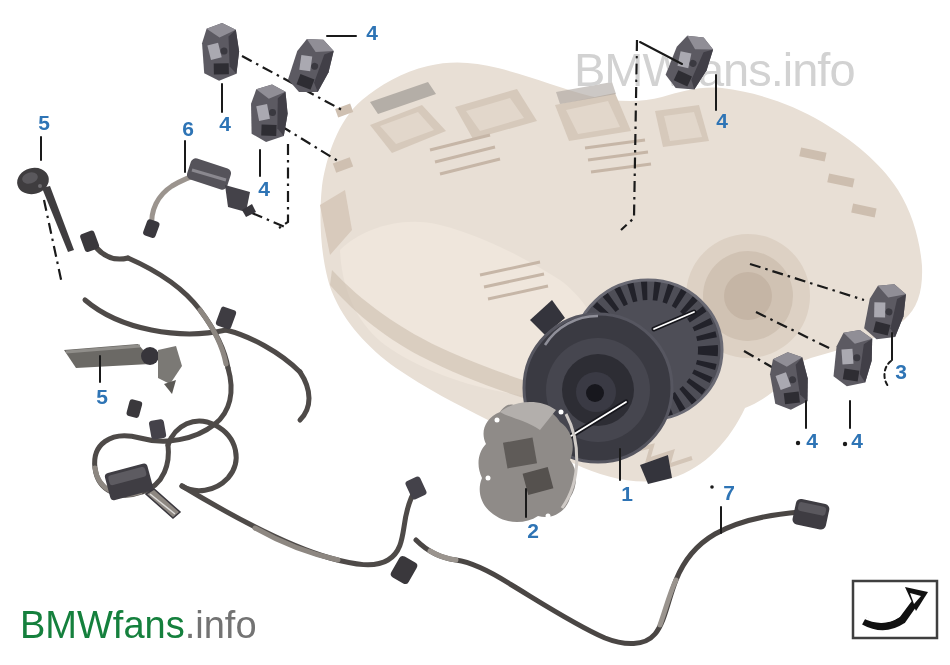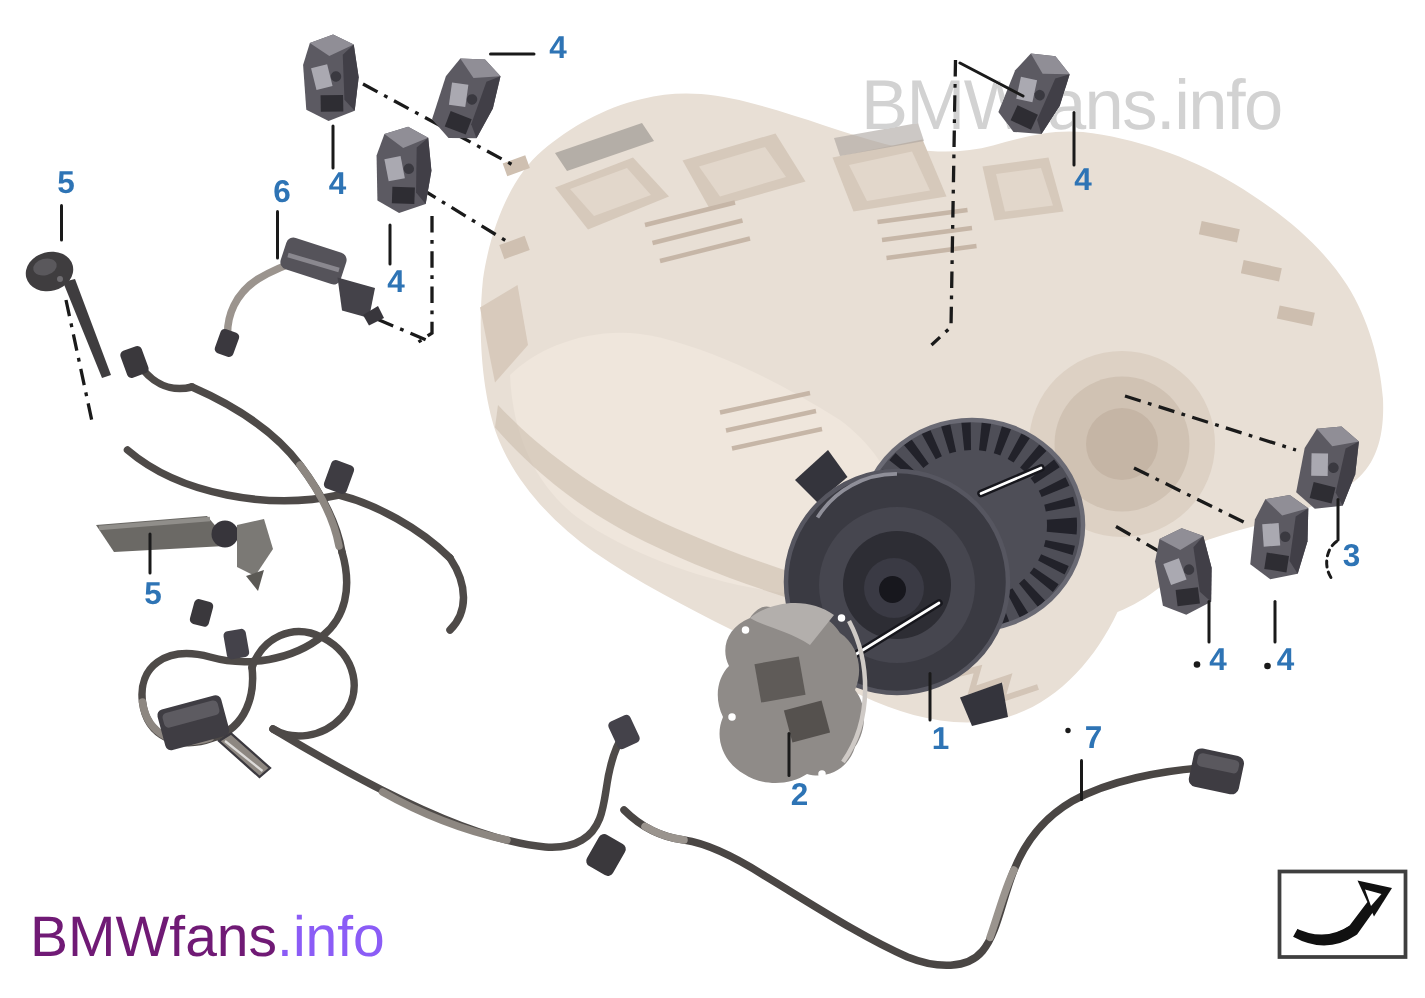--- a/index.html
+++ b/index.html
@@ -8,22 +8,22 @@
     font-family:"Liberation Sans",sans-serif;
   }
   .stage svg.art{position:absolute;left:0;top:0;}
   .wm-top{
     position:absolute;left:574px;top:42px;font-size:47px;font-weight:400;
     color:#d2d2d2;letter-spacing:-1px;mix-blend-mode:darken;white-space:nowrap;
   }
   .wm-bottom{
     position:absolute;left:20px;top:604px;font-size:38px;font-weight:400;white-space:nowrap;
   }
-  .wm-bottom .brand{color:#701a75;}
-  .wm-bottom .suffix{color:#8b5cf6;}
+  .wm-bottom .brand{color:#15803d;}
+  .wm-bottom .suffix{color:#737373;}
   .callout{
     position:absolute;transform:translate(-50%,-50%);
     color:#2e74b5;font-weight:bold;font-size:21px;line-height:1;cursor:pointer;
     user-select:none;
   }
 </style>
 </head>
 <body>
 
 <div class="stage">

